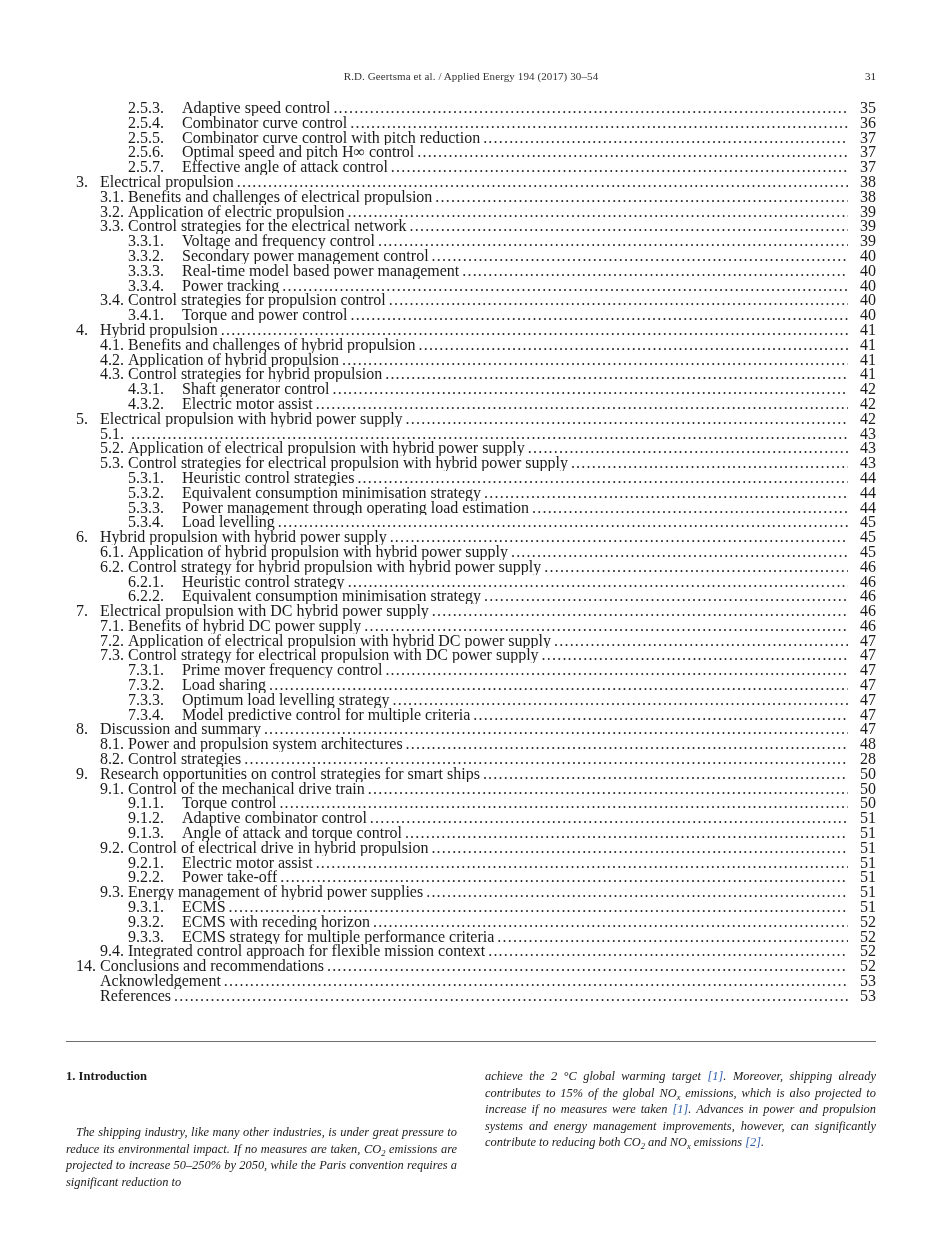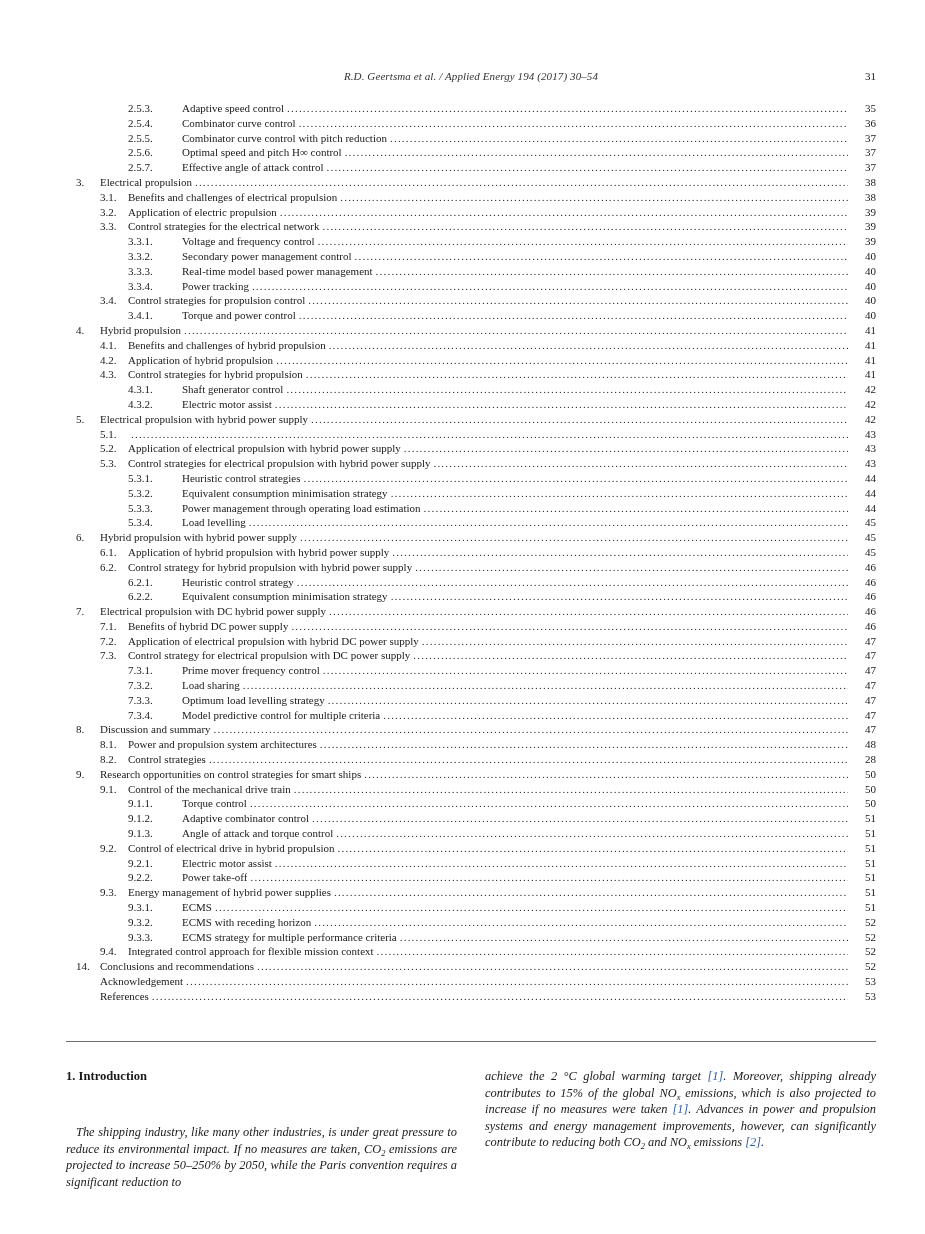--- a/index.html
+++ b/index.html
@@ -5,25 +5,25 @@
   * { margin:0; padding:0; box-sizing:border-box; }
   html, body { background:#ffffff; }
   body {
     width:925px; height:1234px; position:relative; overflow:hidden;
     font-family:"Liberation Serif","DejaVu Serif",serif; color:#1a1a1a;
   }
   .page { position:absolute; inset:0; background:#fff; }
 
   
   .header { position:absolute; top:70px; left:66px; width:810px; text-align:center; font-size:11px; }
-  .running-title { font-style:italic; color:#333; letter-spacing:.1px; }
+  .running-title { color:#333; letter-spacing:.1px; }
   .folio { position:absolute; right:0; top:0; color:#222; }
 
   
-  .toc { position:absolute; top:101px; left:76px; width:800px; font-size:11px; }
+  .toc { position:absolute; top:101px; left:76px; width:800px; font-size:16px; }
   .toc-row { display:flex; align-items:baseline; height:14.8px; line-height:14.8px; white-space:nowrap; }
   .toc-num { flex:0 0 auto; }
   .lvl1 .toc-num { width:24px; }
   .lvl2 { padding-left:24px;justify-content:center; } .lvl2 .toc-num { width:28px; }
   .lvl3 { padding-left:52px; } .lvl3 .toc-num { width:54px; }
   .toc-title { flex:0 1 auto; overflow:hidden; }
   .toc-dots { flex:1 1 0; overflow:hidden; white-space:nowrap; letter-spacing:1.2px; margin:0 4px 0 3px; color:#2a2a2a; }
   .toc-page { flex:0 0 24px; text-align:right; }
 
   .toc-rule { position:absolute; top:1041px; left:66px; width:810px; border-top:1px solid #6f6f6f; }

